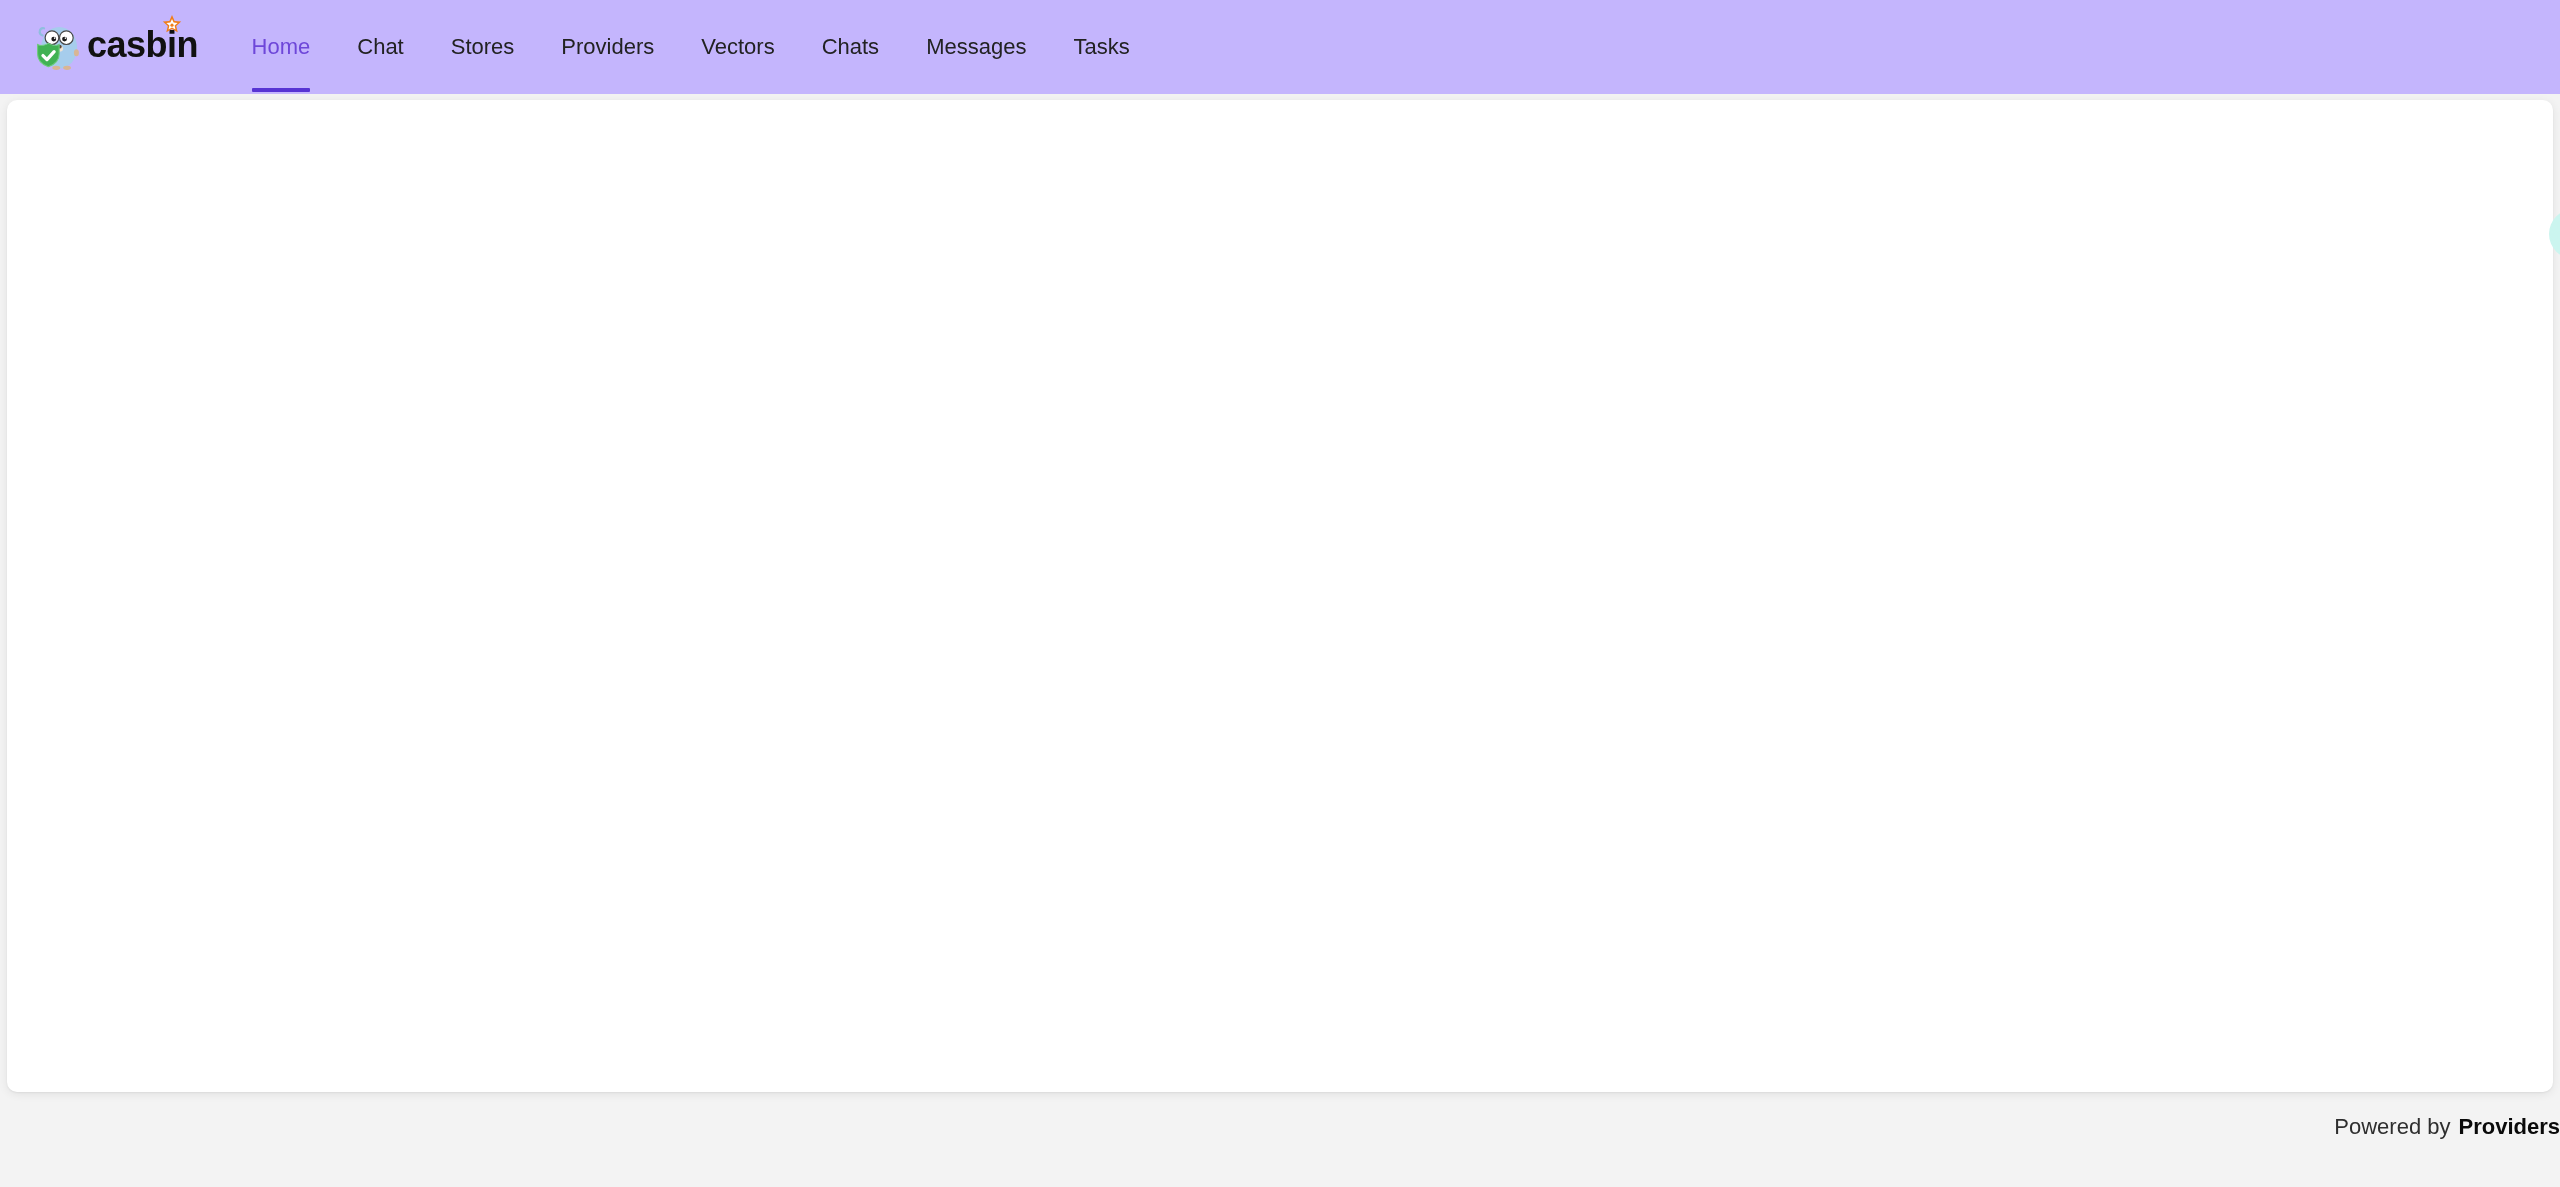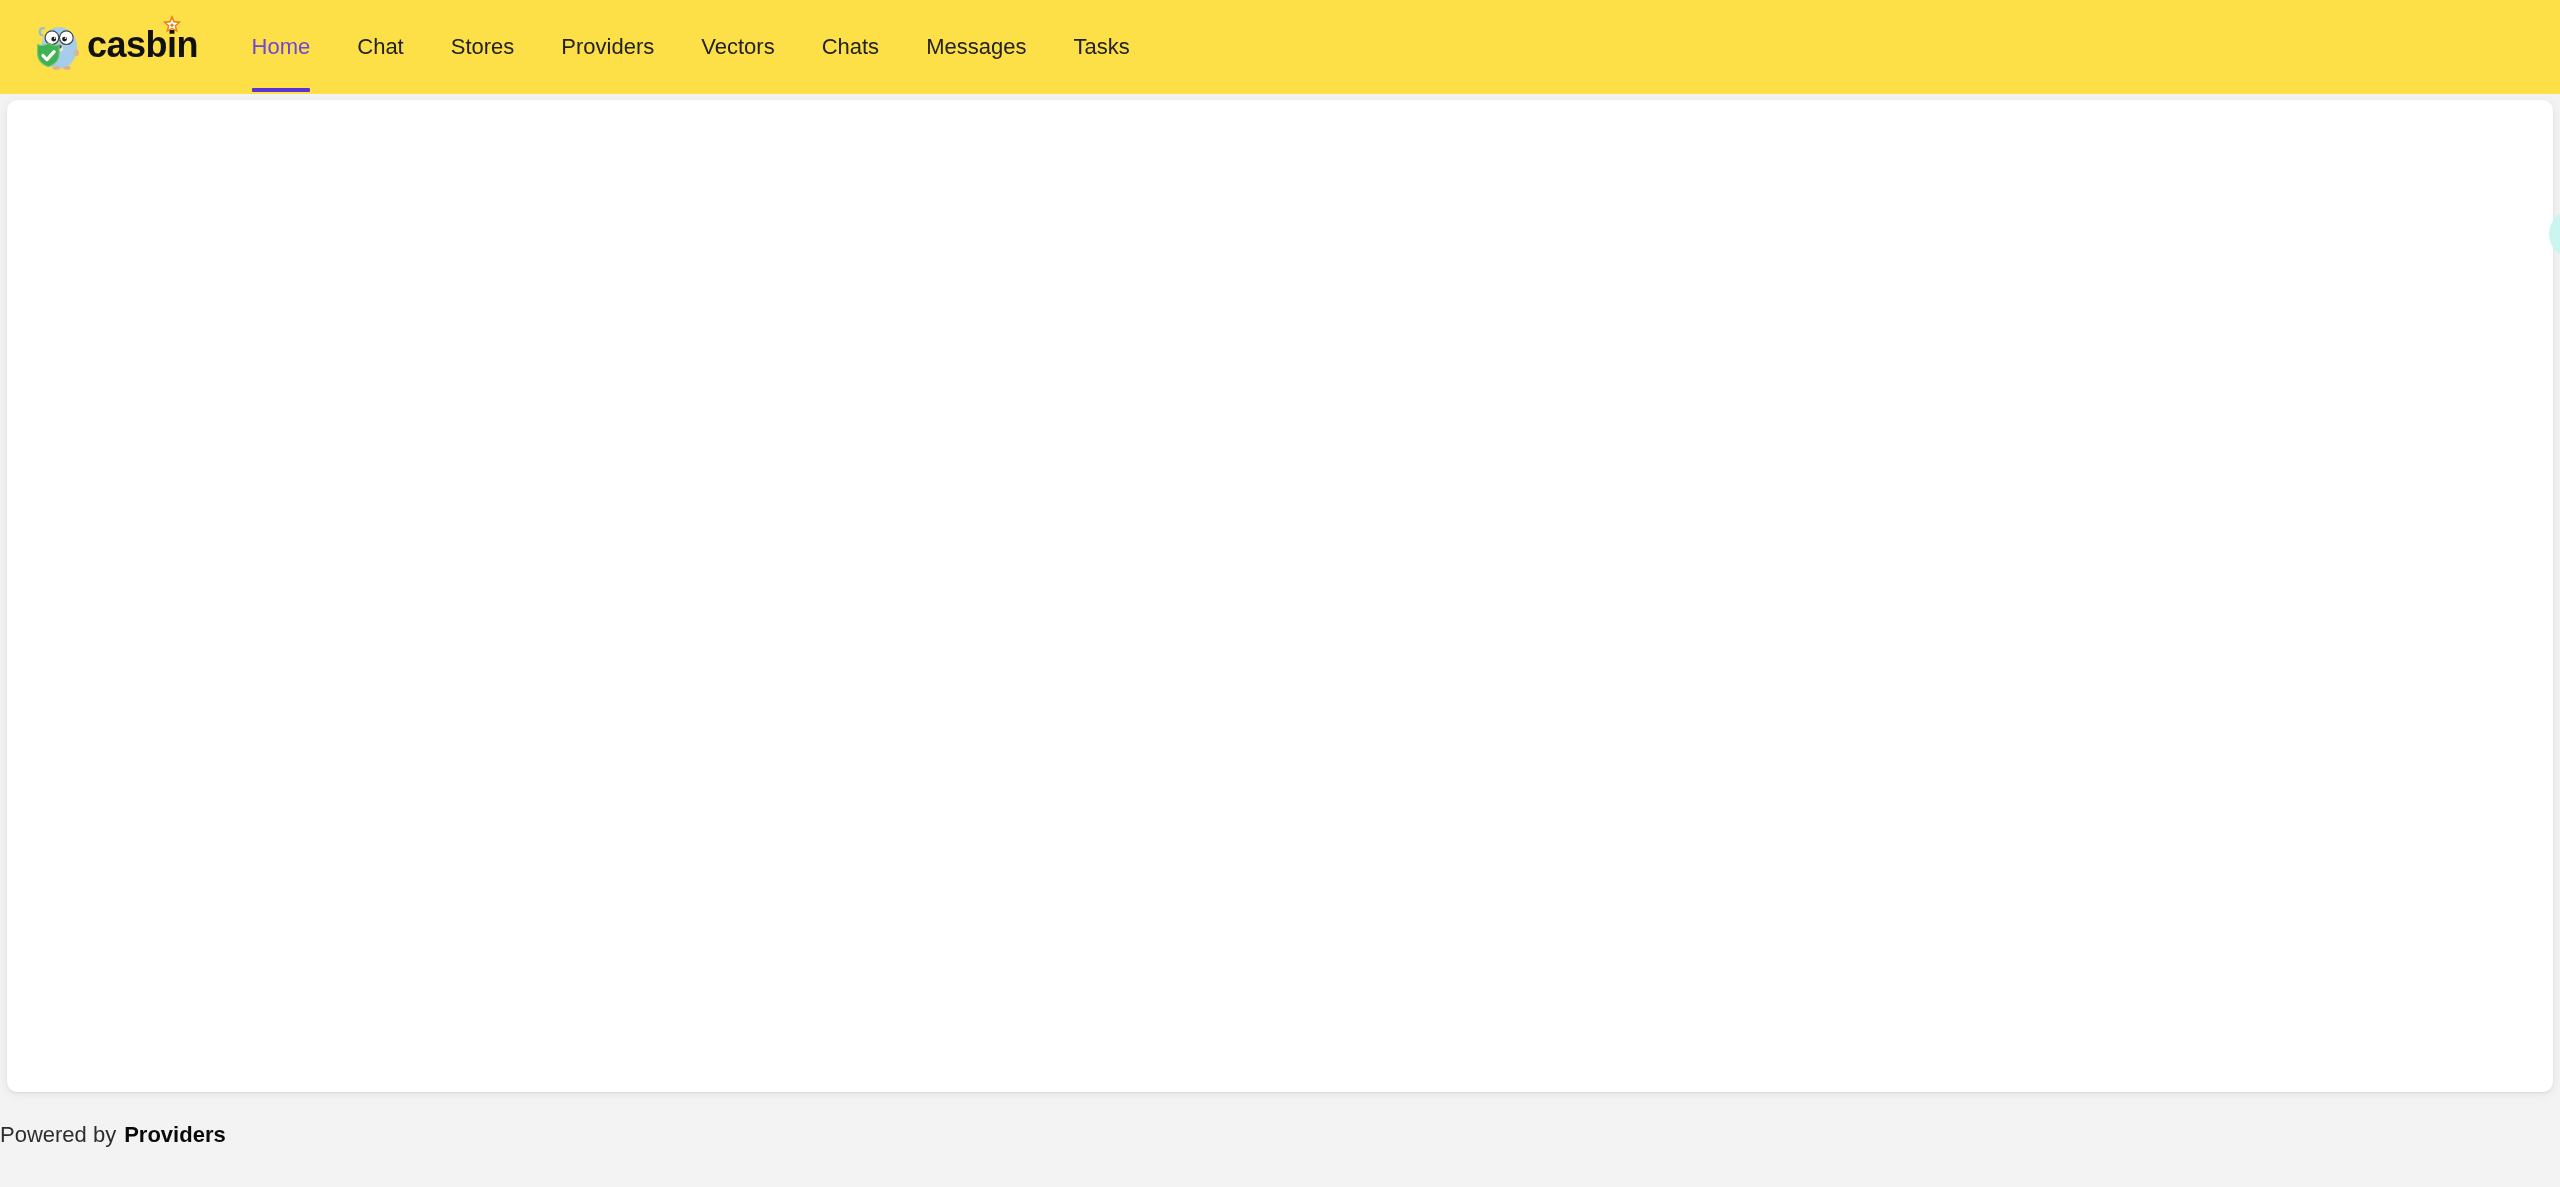--- a/index.html
+++ b/index.html
@@ -1,20 +1,20 @@
 <!DOCTYPE html>
 <html><head>
 <meta charset="utf-8">
 <style>
   html,body{margin:0;padding:0;}
   body{font-family:"Liberation Sans","DejaVu Sans",sans-serif;background:#f3f3f3;}
   .page{position:relative;width:2560px;height:1187px;background:#f3f3f3;overflow:hidden;}
 
   
-  .header{position:absolute;top:0;left:0;width:2560px;height:94px;background:#fde047;
+  .header{position:absolute;top:0;left:0;width:2560px;height:94px;background:#c4b5fd;
           display:flex;align-items:center;}
   .logo{display:flex;align-items:center;margin-left:34px;cursor:pointer;flex:0 0 auto;}
   .logo-mascot{width:46px;height:50px;margin-right:7px;}
   .logo-text{font-size:36px;font-weight:600;color:#111111;letter-spacing:-0.5px;line-height:1;
              display:flex;align-items:baseline;position:relative;top:-2px;}
   .logo-i{position:relative;display:inline-block;}
   .logo-star{position:absolute;left:50%;top:-13px;transform:translateX(-50%);width:22px;height:22px;}
 
   .nav{display:flex;align-items:stretch;height:94px;margin-left:30px;}
   .nav-item{position:relative;display:flex;align-items:center;margin:0 23.5px;
@@ -31,22 +31,22 @@
 
   
   .card{position:absolute;left:7px;right:7px;top:100px;bottom:95px;background:#ffffff;
         border-radius:10px;box-shadow:0 1px 2px rgba(0,0,0,0.05),0 2px 10px rgba(0,0,0,0.08);}
 
   
   .floating-circle{position:absolute;left:2549px;top:209px;width:50px;height:50px;border-radius:50%;
         background:#cbf5ef;cursor:pointer;}
 
   
-  .footer{position:absolute;left:0;bottom:4px;width:2560px;height:110px;
-          display:flex;align-items:center;justify-content:flex-start;padding-top:14px;box-sizing:border-box;
+  .footer{position:absolute;left:0;bottom:12px;width:2560px;height:110px;
+          display:flex;align-items:center;justify-content:flex-end;padding-top:14px;box-sizing:border-box;
           font-size:22px;color:#2e2e2e;}
   .footer .brand{font-weight:700;color:#0a0a0a;margin-left:8px;}
 </style>
 </head>
 <body>
 
 <svg width="0" height="0" style="position:absolute">
   <defs>
 
     <g id="mascot">

